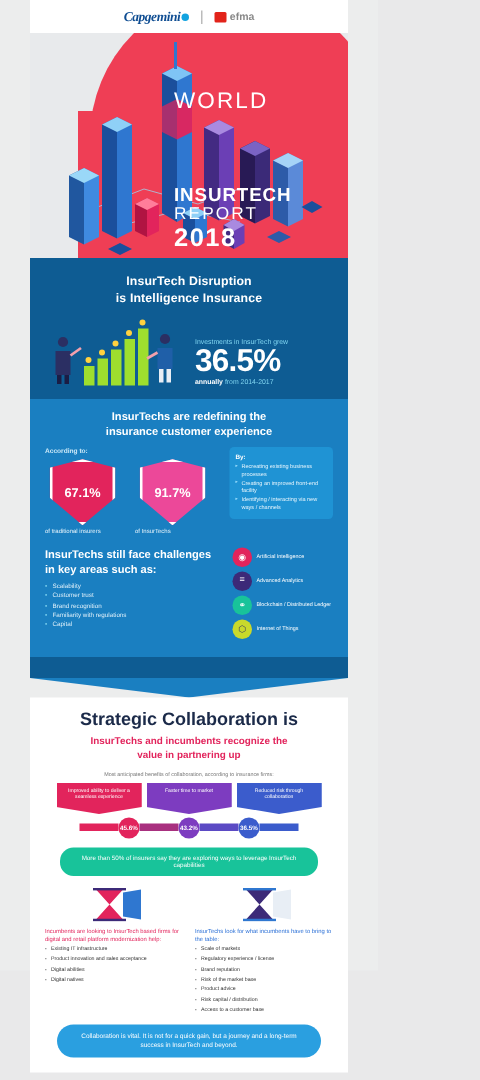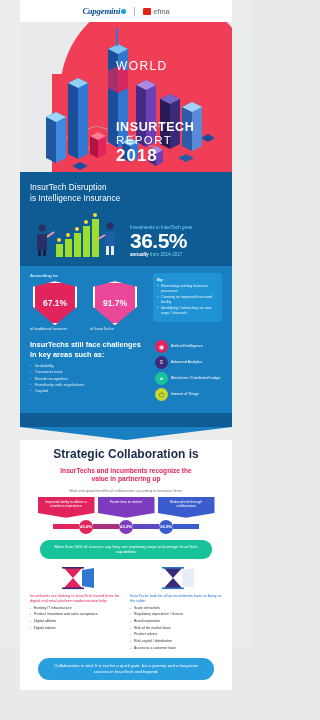--- a/index.html
+++ b/index.html
@@ -18,32 +18,32 @@
   .logo-cap { font-family:"Liberation Serif", serif; font-style:italic; font-weight:700; font-size:9px; color:#0f4d92; letter-spacing:-0.3px; display:flex; align-items:center; gap:1px;}
   .logo-cap .dot { width:5px; height:5px; border-radius:50%; background:#12a3e0; display:inline-block; }
   .logo-div { width:1px; height:9px; background:#bbb; }
   .logo-efma { display:flex; align-items:center; gap:2px; font-size:7px; font-weight:700; color:#888; }
   .logo-efma .sq { width:8px;height:7px;background:#e2231a;border-radius:1px; }
 
   .cover-art { position:absolute; left:0; top:22px; width:212px; height:150px; background:#e8eaec; overflow:hidden;}
   .red-blob { position:absolute; right:-24px; top:-28px; width:196px; height:196px; border-radius:50%; background:#ef3e55; }
   .red-blob2 { position:absolute; right:0px; top:52px; width:180px; height:120px; background:#ef3e55; }
   .cover-title { position:absolute; right:10px; top:38px; width:106px; text-align:left; z-index:5; color:#fff; line-height:1.05; }
-  .cover-title .l1 { font-size:12px; font-weight:400; letter-spacing:1.4px; }
+  .cover-title .l1 { font-size:15px; font-weight:400; letter-spacing:1.4px; }
   .cover-title .l2 { font-size:12.5px; font-weight:700; letter-spacing:0.6px;margin-top:48px; }
   .cover-title .l3 { font-size:11.5px; font-weight:400; letter-spacing:1.4px; }
   .cover-title .l4 { font-size:17px; font-weight:700; letter-spacing:1px; margin-top:1px;}
 
   
   .sky { position:absolute; left:0; bottom:0; width:212px; height:150px; z-index:4; }
 
   
   .blue-sec { position:relative; width:212px; margin:0 auto; background:#0e5c93; padding:10px 10px 14px; }
   .blue-sec::before{ content:""; position:absolute; top:0; left:0; right:0; height:0; }
-  .bs-title { text-align:left; color:#fff; font-weight:400; font-size:8.2px; line-height:1.35; letter-spacing:.1px; margin-bottom:6px;}
+  .bs-title { text-align:center; color:#fff; font-weight:700; font-size:8.2px; line-height:1.35; letter-spacing:.1px; margin-bottom:6px;}
   .grow-row { display:flex; align-items:flex-end; gap:4px; }
   .grow-chart { width:96px; height:48px; position:relative; }
   .grow-txt { flex:1; color:#fff; }
   .grow-txt .small { font-size:4.6px; color:#7fd4f0; line-height:1.25; }
   .grow-txt .big { font-size:21px; font-weight:700; color:#fff; line-height:1; letter-spacing:-.5px;}
   .grow-txt .small2 { font-size:4.6px; color:#7fd4f0; line-height:1.25; margin-top:1px;}
   .grow-txt .small2 b { color:#fff; }
 
   .lightblue { background:#1a7fc1; margin:8px -10px 0; padding:7px 10px 9px; }
   .lb-title { text-align:center; color:#fff; font-weight:700; font-size:7.4px; line-height:1.35; margin-bottom:5px;}
@@ -221,20 +221,24 @@
         <div class="small">Investments in InsurTech grew</div>
         <div class="big">36.5%</div>
         <div class="small2">
           <b>annually</b>
           <span>from 2014-2017</span>
         </div>
       </div>
     </div>
 
     <div class="lightblue">
+      <div class="lb-title">
+        <div>InsurTechs are redefining the</div>
+        <div>insurance customer experience</div>
+      </div>
       <div class="lb-row">
         <div class="lb-left">
           <div class="acc-to">According to:</div>
           <div class="shields">
             <div class="shield-wrap">
               <div class="shield a">67.1%</div>
               <div class="sh-cap">of traditional insurers</div>
             </div>
             <div class="shield-wrap">
               <div class="shield b">91.7%</div>

